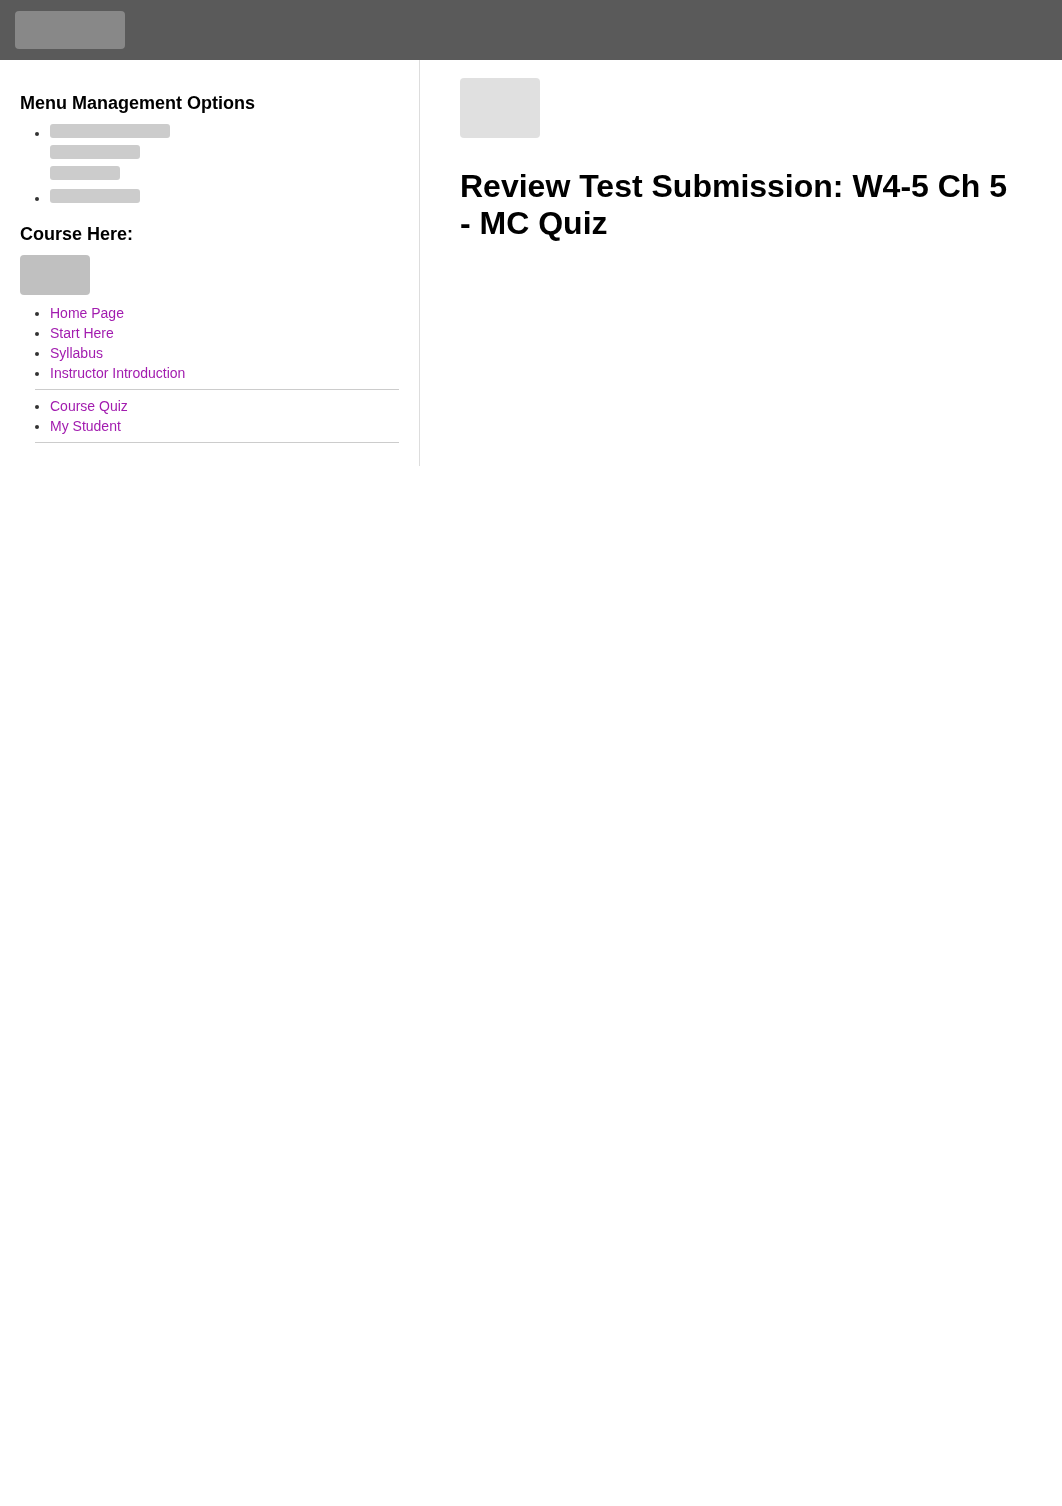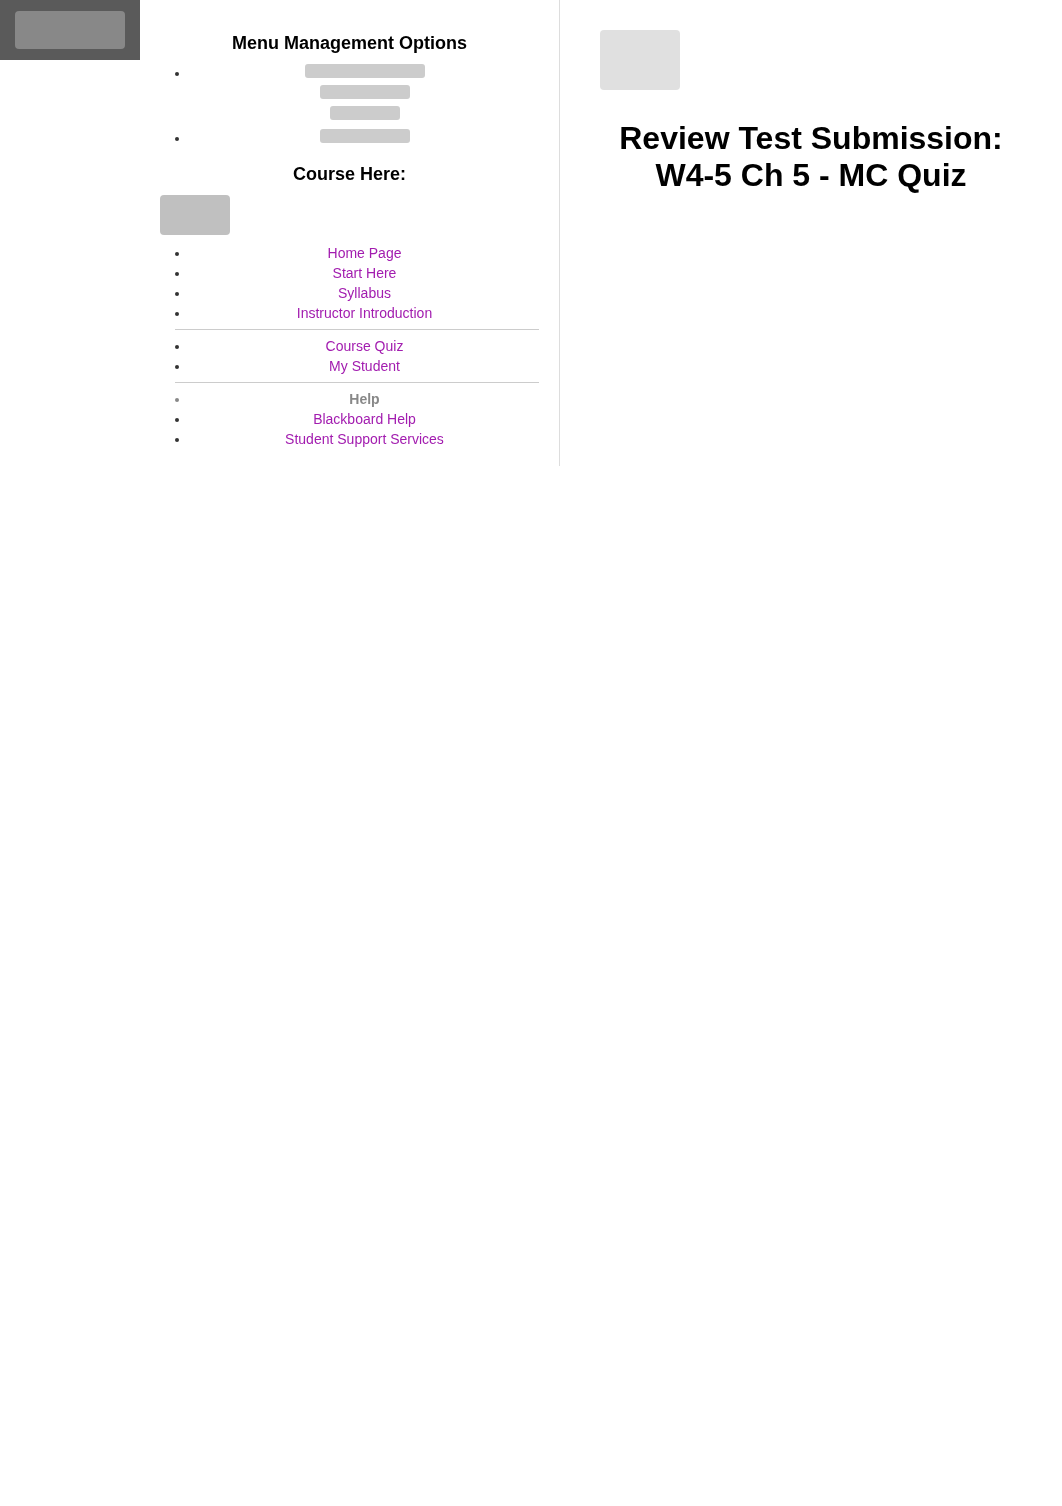--- a/index.html
+++ b/index.html
@@ -131,38 +131,37 @@
 
     .review-title {
       font-size: 32px;
       font-weight: bold;
       color: #000;
       margin-top: 30px;
     }
 
     .page-layout {
       display: flex;
-      flex-direction: row;
-      text-align: center;
+      flex-direction: column;
     }
 
     .top-section {
       display: flex;
       flex-direction: row;
     }
 
     .left-panel {
       width: 420px;
       padding: 15px 20px;
       border-right: 1px solid #ddd;
     }
 
     .right-main {
       flex: 1;
-      padding: 30px 40px;
+      padding: 18px 40px;
     }
   </style>
 </head>
 <body>
 
 <div class="page-layout">
 
   <div class="top-bar">
     <div class="top-bar-icon"></div>
   </div>
@@ -201,29 +200,20 @@
 
 
       <div class="nav-section">
         <ul class="nav-list">
           <li><a href="#">Course Quiz</a></li>
           <li><a href="#">My Student</a></li>
           <li class="divider"></li>
         </ul>
       </div>
 
-      <div class="nav-section">
-        <ul class="nav-list">
-          <li class="help-item">
-            <span>Help</span>
-          </li>
-          <li><a href="#">Blackboard Help</a></li>
-          <li><a href="#">Student Support Services</a></li>
-        </ul>
-      </div>
 
     </div>
 
     <div class="right-main">
       <div class="review-icon-placeholder"></div>
       <h1 class="review-title">Review Test Submission: W4-5 Ch 5 - MC Quiz</h1>
     </div>
 
   </div>
 </div>

